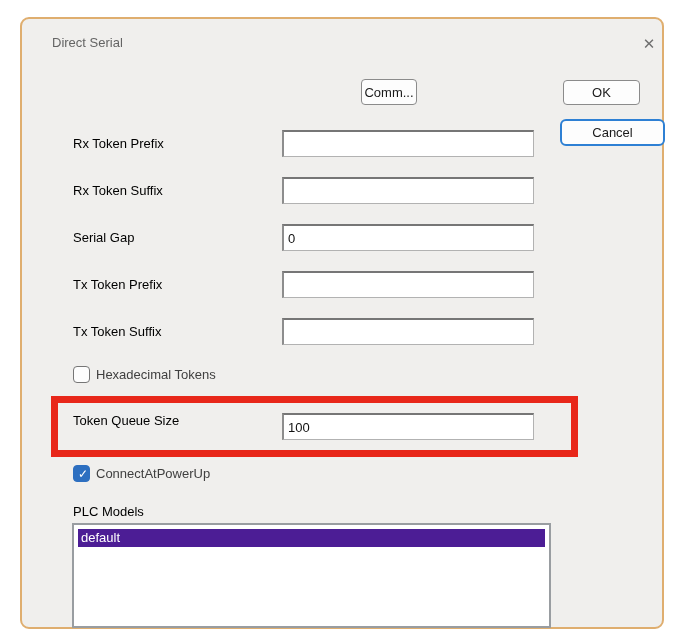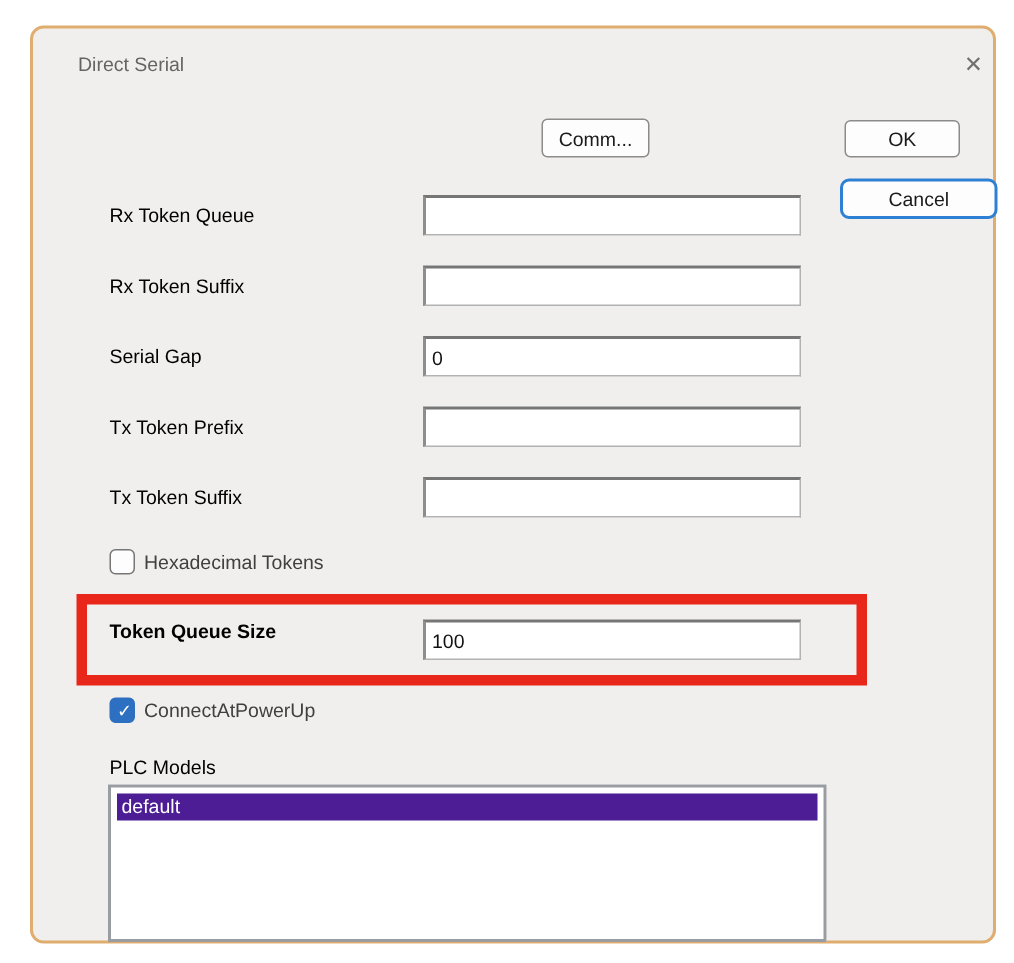--- a/index.html
+++ b/index.html
@@ -8,21 +8,21 @@
     position:absolute; left:16px; top:13px; width:644px; height:612px;
     background:#f0efed; border:2px solid #dfae6f; border-radius:9px;
   }
   .title { position:absolute; left:26px; top:12px; font-size:13px; color:#646464; }
   .close { position:absolute; left:612px; top:10px; width:22px; height:22px;
     font-size:15px; color:#6f6f6f; text-align:center; line-height:22px; cursor:pointer; }
   .btn {
     position:absolute; background:#fdfdfd; border:1px solid #8b8b8b; border-radius:4px;
     font-size:13px; color:#1a1a1a; text-align:center; display:flex; align-items:center; justify-content:center;
   }
-  .btn-comm { left:335px; top:56px; width:72px; height:26px; }
+  .btn-comm { left:335px; top:56px; width:56px; height:26px; }
   .btn-ok   { left:537px; top:57px; width:77px; height:25px; }
   .btn-cancel { left:534px; top:96px; width:105px; height:27px; border:2px solid #2e80d4; border-radius:6px; }
   .row-label { position:absolute; left:47px; font-size:13px; color:#000; line-height:16px; }
   .tf {
     position:absolute; left:256px; width:252px; height:27px; background:#ffffff;
     border:1px solid #b2b2b2; border-top:2px solid #767676; border-left:2px solid #8d8d8d;
     font-family:"Liberation Sans", sans-serif; font-size:13px; color:#111; padding:0 4px; outline:none;
   }
   .checkbox { position:absolute; width:17px; height:17px; border-radius:4px; }
   .checkbox.unchecked { background:#fdfdfd; border:1px solid #767676; }
@@ -47,41 +47,41 @@
 
 <div class="dialog">
 
   <div class="title">Direct Serial</div>
   <div class="close">✕</div>
 
   <div class="btn btn-comm">Comm...</div>
   <div class="btn btn-ok">OK</div>
   <div class="btn btn-cancel">Cancel</div>
 
-  <div class="row-label" style="top:113px;">Rx Token Queue</div>
+  <div class="row-label" style="top:113px;">Rx Token Prefix</div>
   <input class="tf" style="top: 107px;" value="">
 
   <div class="row-label" style="top:160px;">Rx Token Suffix</div>
   <input class="tf" style="top: 154px;" value="">
 
   <div class="row-label" style="top:207px;">Serial Gap</div>
   <input class="tf" style="top: 201px;" value="0">
 
   <div class="row-label" style="top:254px;">Tx Token Prefix</div>
   <input class="tf" style="top: 248px;" value="">
 
   <div class="row-label" style="top:301px;">Tx Token Suffix</div>
   <input class="tf" style="top: 295px;" value="">
 
   <div class="checkbox unchecked" style="left:47px; top:343px;"></div>
   <div class="cb-label" style="left:70px; top:343px;">Hexadecimal Tokens</div>
 
   <div class="highlight-rect"></div>
 
-  <div class="row-label" style="top:390px;font-weight:bold;">Token Queue Size</div>
+  <div class="row-label" style="top:390px;">Token Queue Size</div>
   <input class="tf" style="top: 390px;" value="100">
 
   <div class="checkbox checked" style="left:47px; top:442px;">
     <span>✓</span>
   </div>
   <div class="cb-label" style="left:70px; top:442px;">ConnectAtPowerUp</div>
 
   <div class="plc-label">PLC Models</div>
   <div class="listbox">
     <div class="list-item-selected">default</div>

